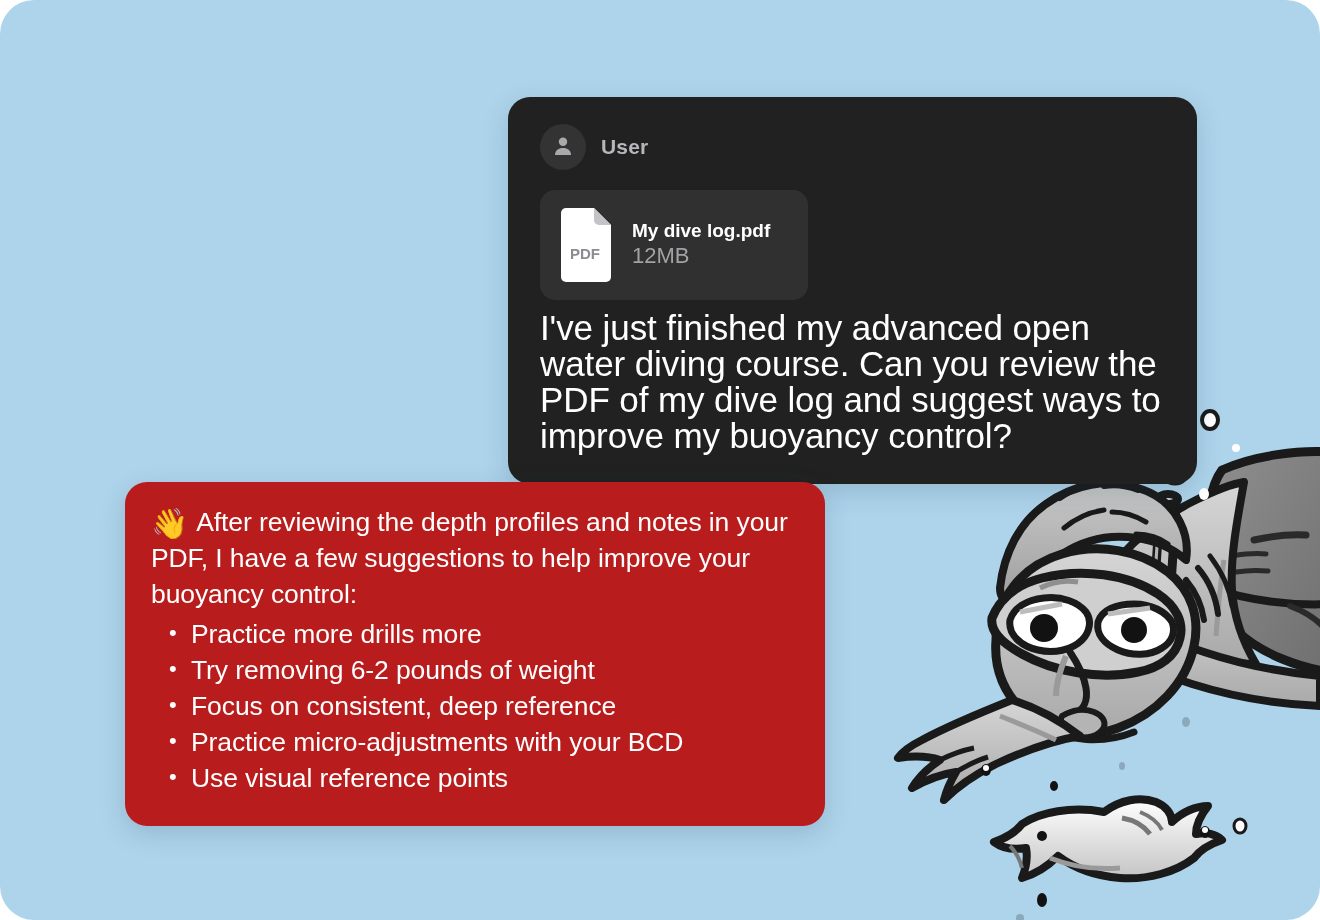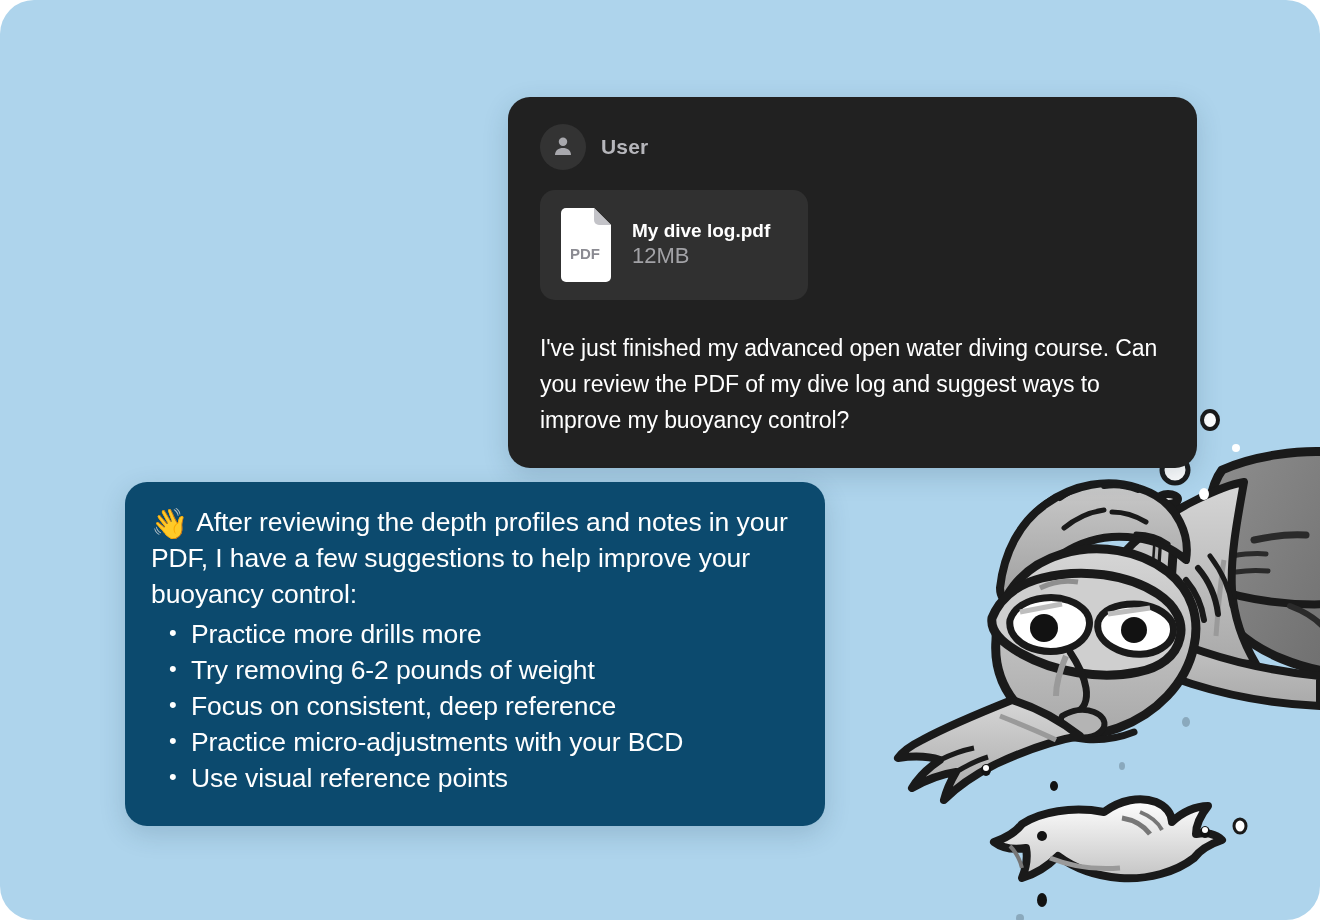--- a/index.html
+++ b/index.html
@@ -101,23 +101,23 @@
     text-align: right;
   }
   .att-size {
     color: #a2a2a6;
     font-size: 22px;
     margin-top: 7px;
     line-height: 1.2;
   }
 
   .user-text {
-    margin-top: 30px;
+    margin-top: 10px;
     color: #ffffff;
-    font-size: 23px;
+    font-size: 35px;
     line-height: 36px;
     letter-spacing: -0.1px;
   }
 
   
   #assistant-bubble {
     left: 125px;
     top: 482px;
     width: 700px;
     padding: 22px 30px 30px 26px;
@@ -339,21 +339,21 @@
         </span>
         <span class="att-meta">
           <span class="att-name">My dive log.pdf</span>
           <span class="att-size">12MB</span>
         </span>
       </div>
 
       <div class="user-text">I've just finished my advanced open water diving course. Can you review the PDF of my dive log and suggest ways to improve my buoyancy control?</div>
     </div>
 
-    <div class="bubble" id="assistant-bubble" style="background: #0c4a6e;">
+    <div class="bubble" id="assistant-bubble" style="background: #b91c1c;">
       <div class="assistant-intro">
         <span class="wave">👋</span><span>After reviewing the depth profiles and notes in your PDF, I have a few suggestions to help improve your buoyancy control:</span>
       </div>
       <ul class="assistant-list" id="suggestion-list">
           <li>Practice more drills more</li>
           <li>Try removing 6-2 pounds of weight</li>
           <li>Focus on consistent, deep reference</li>
           <li>Practice micro-adjustments with your BCD</li>
           <li>Use visual reference points</li>
         </ul>

